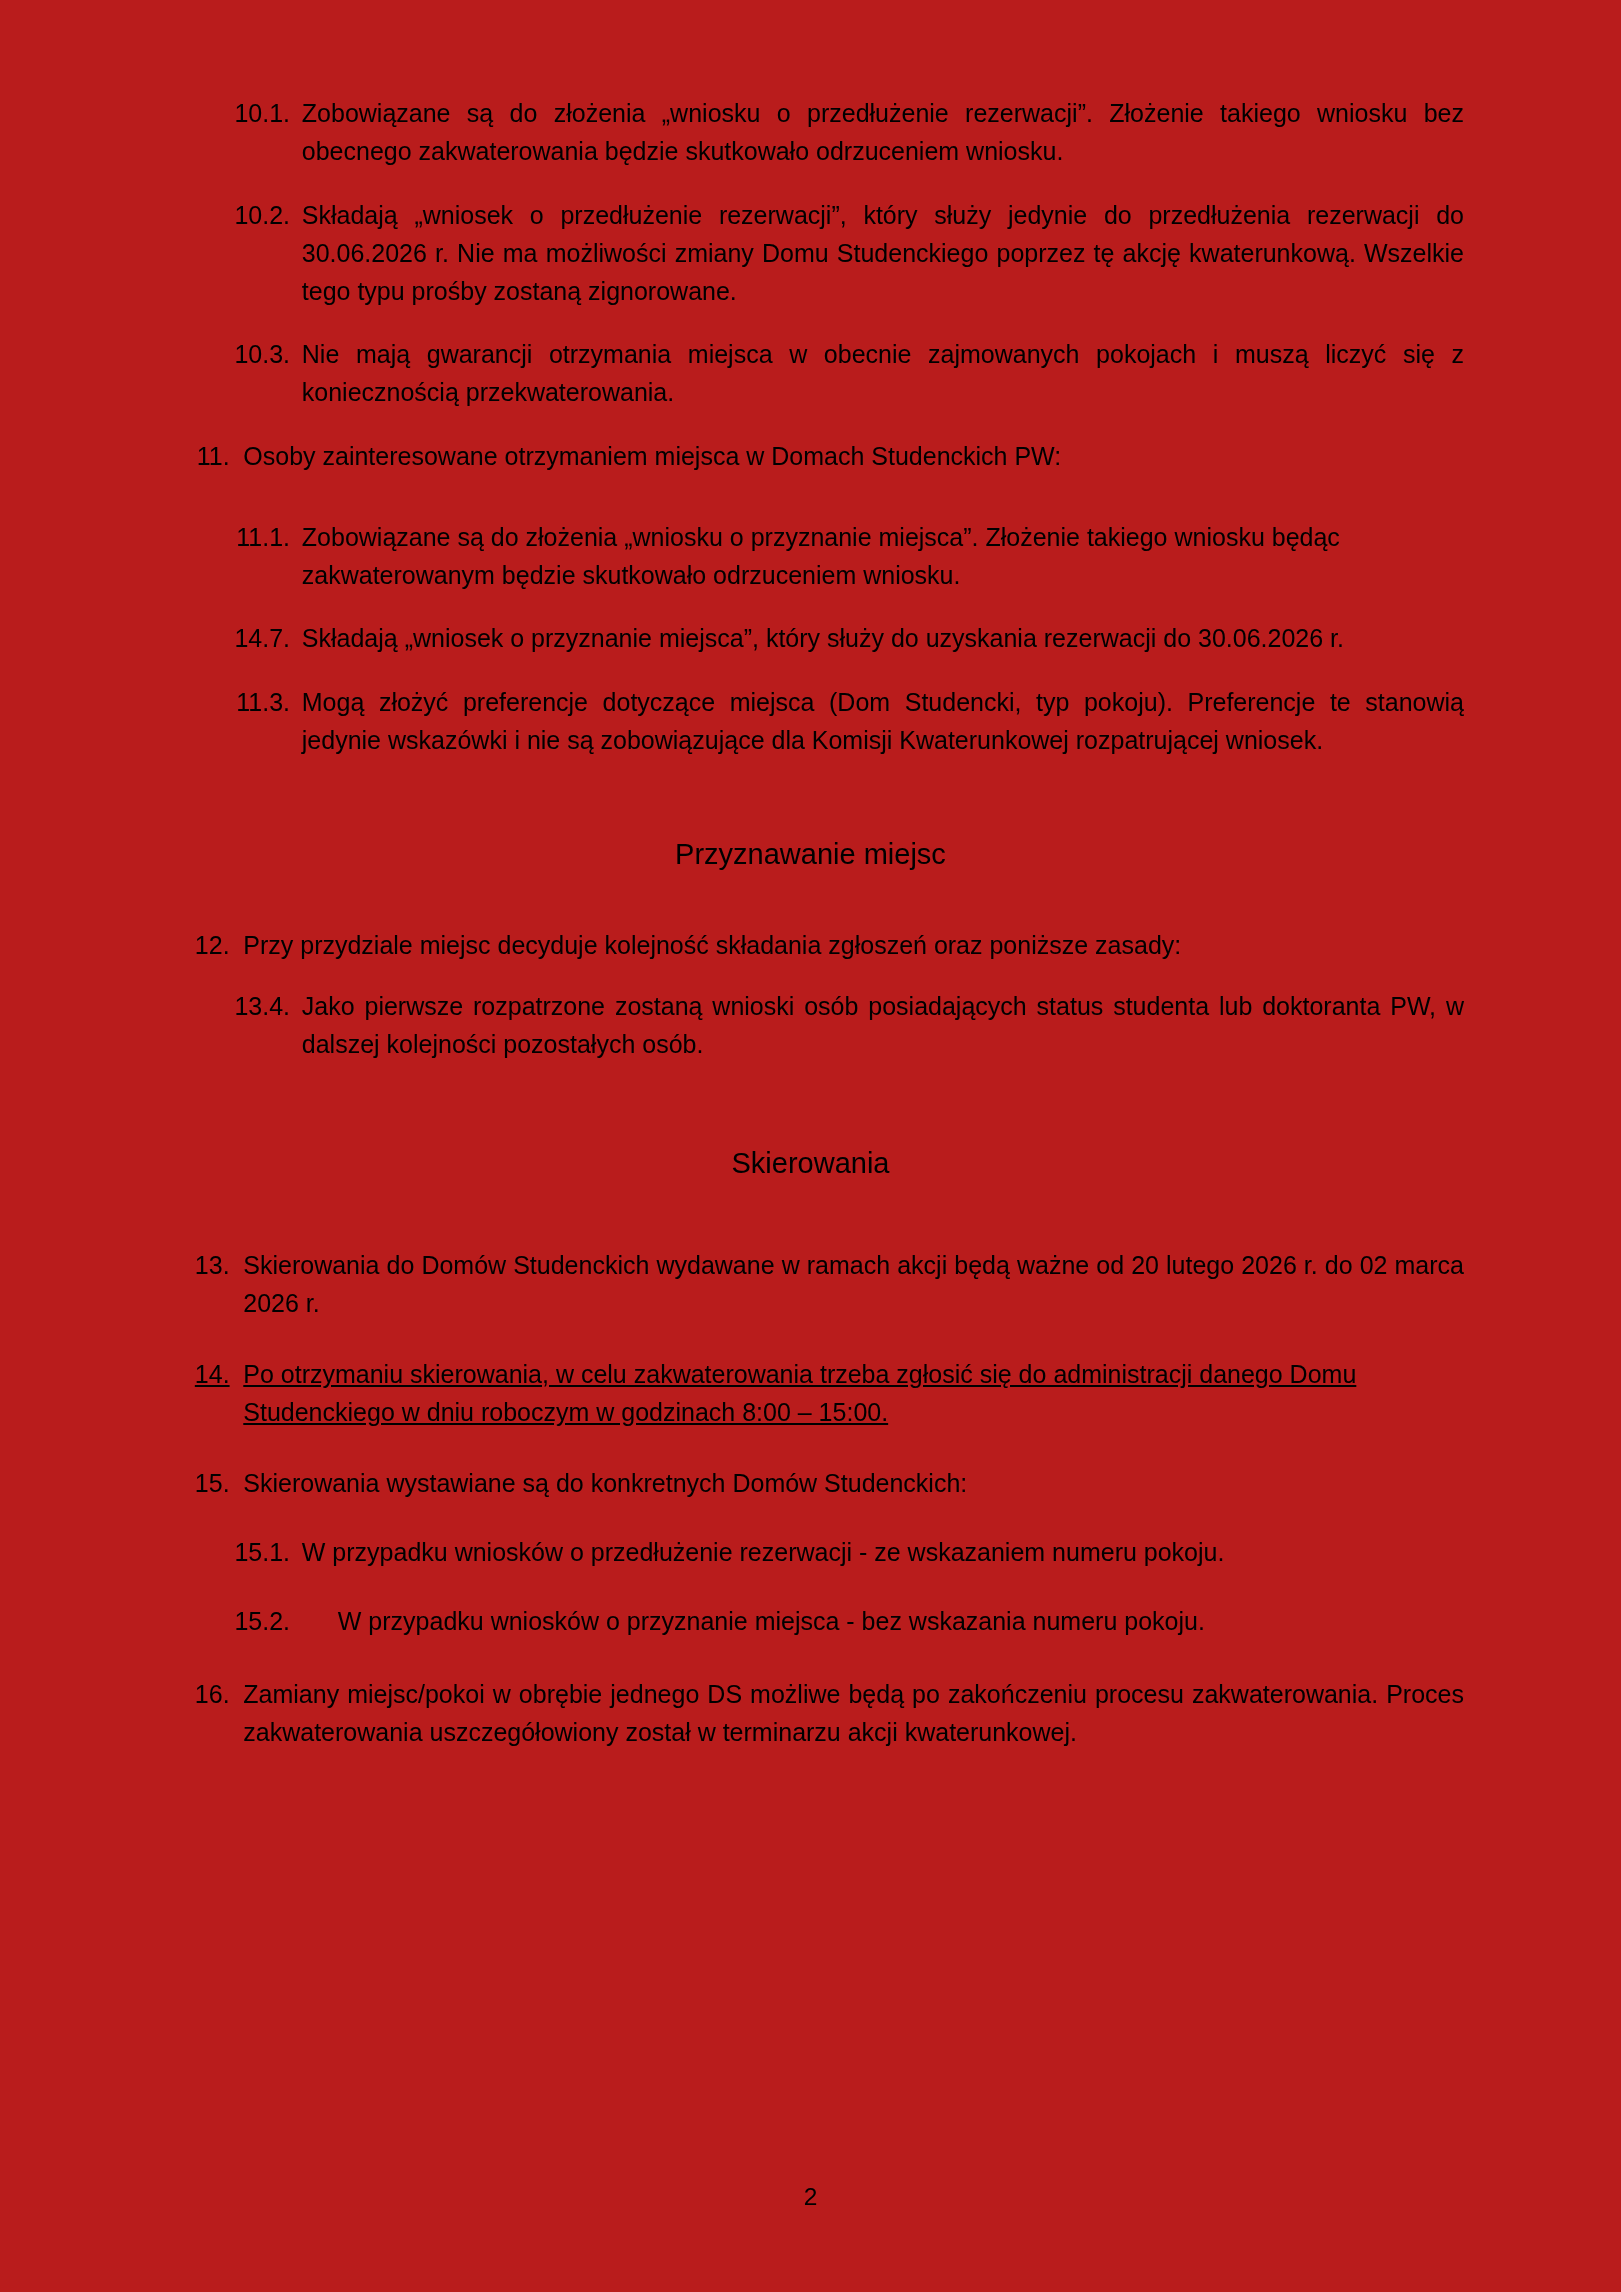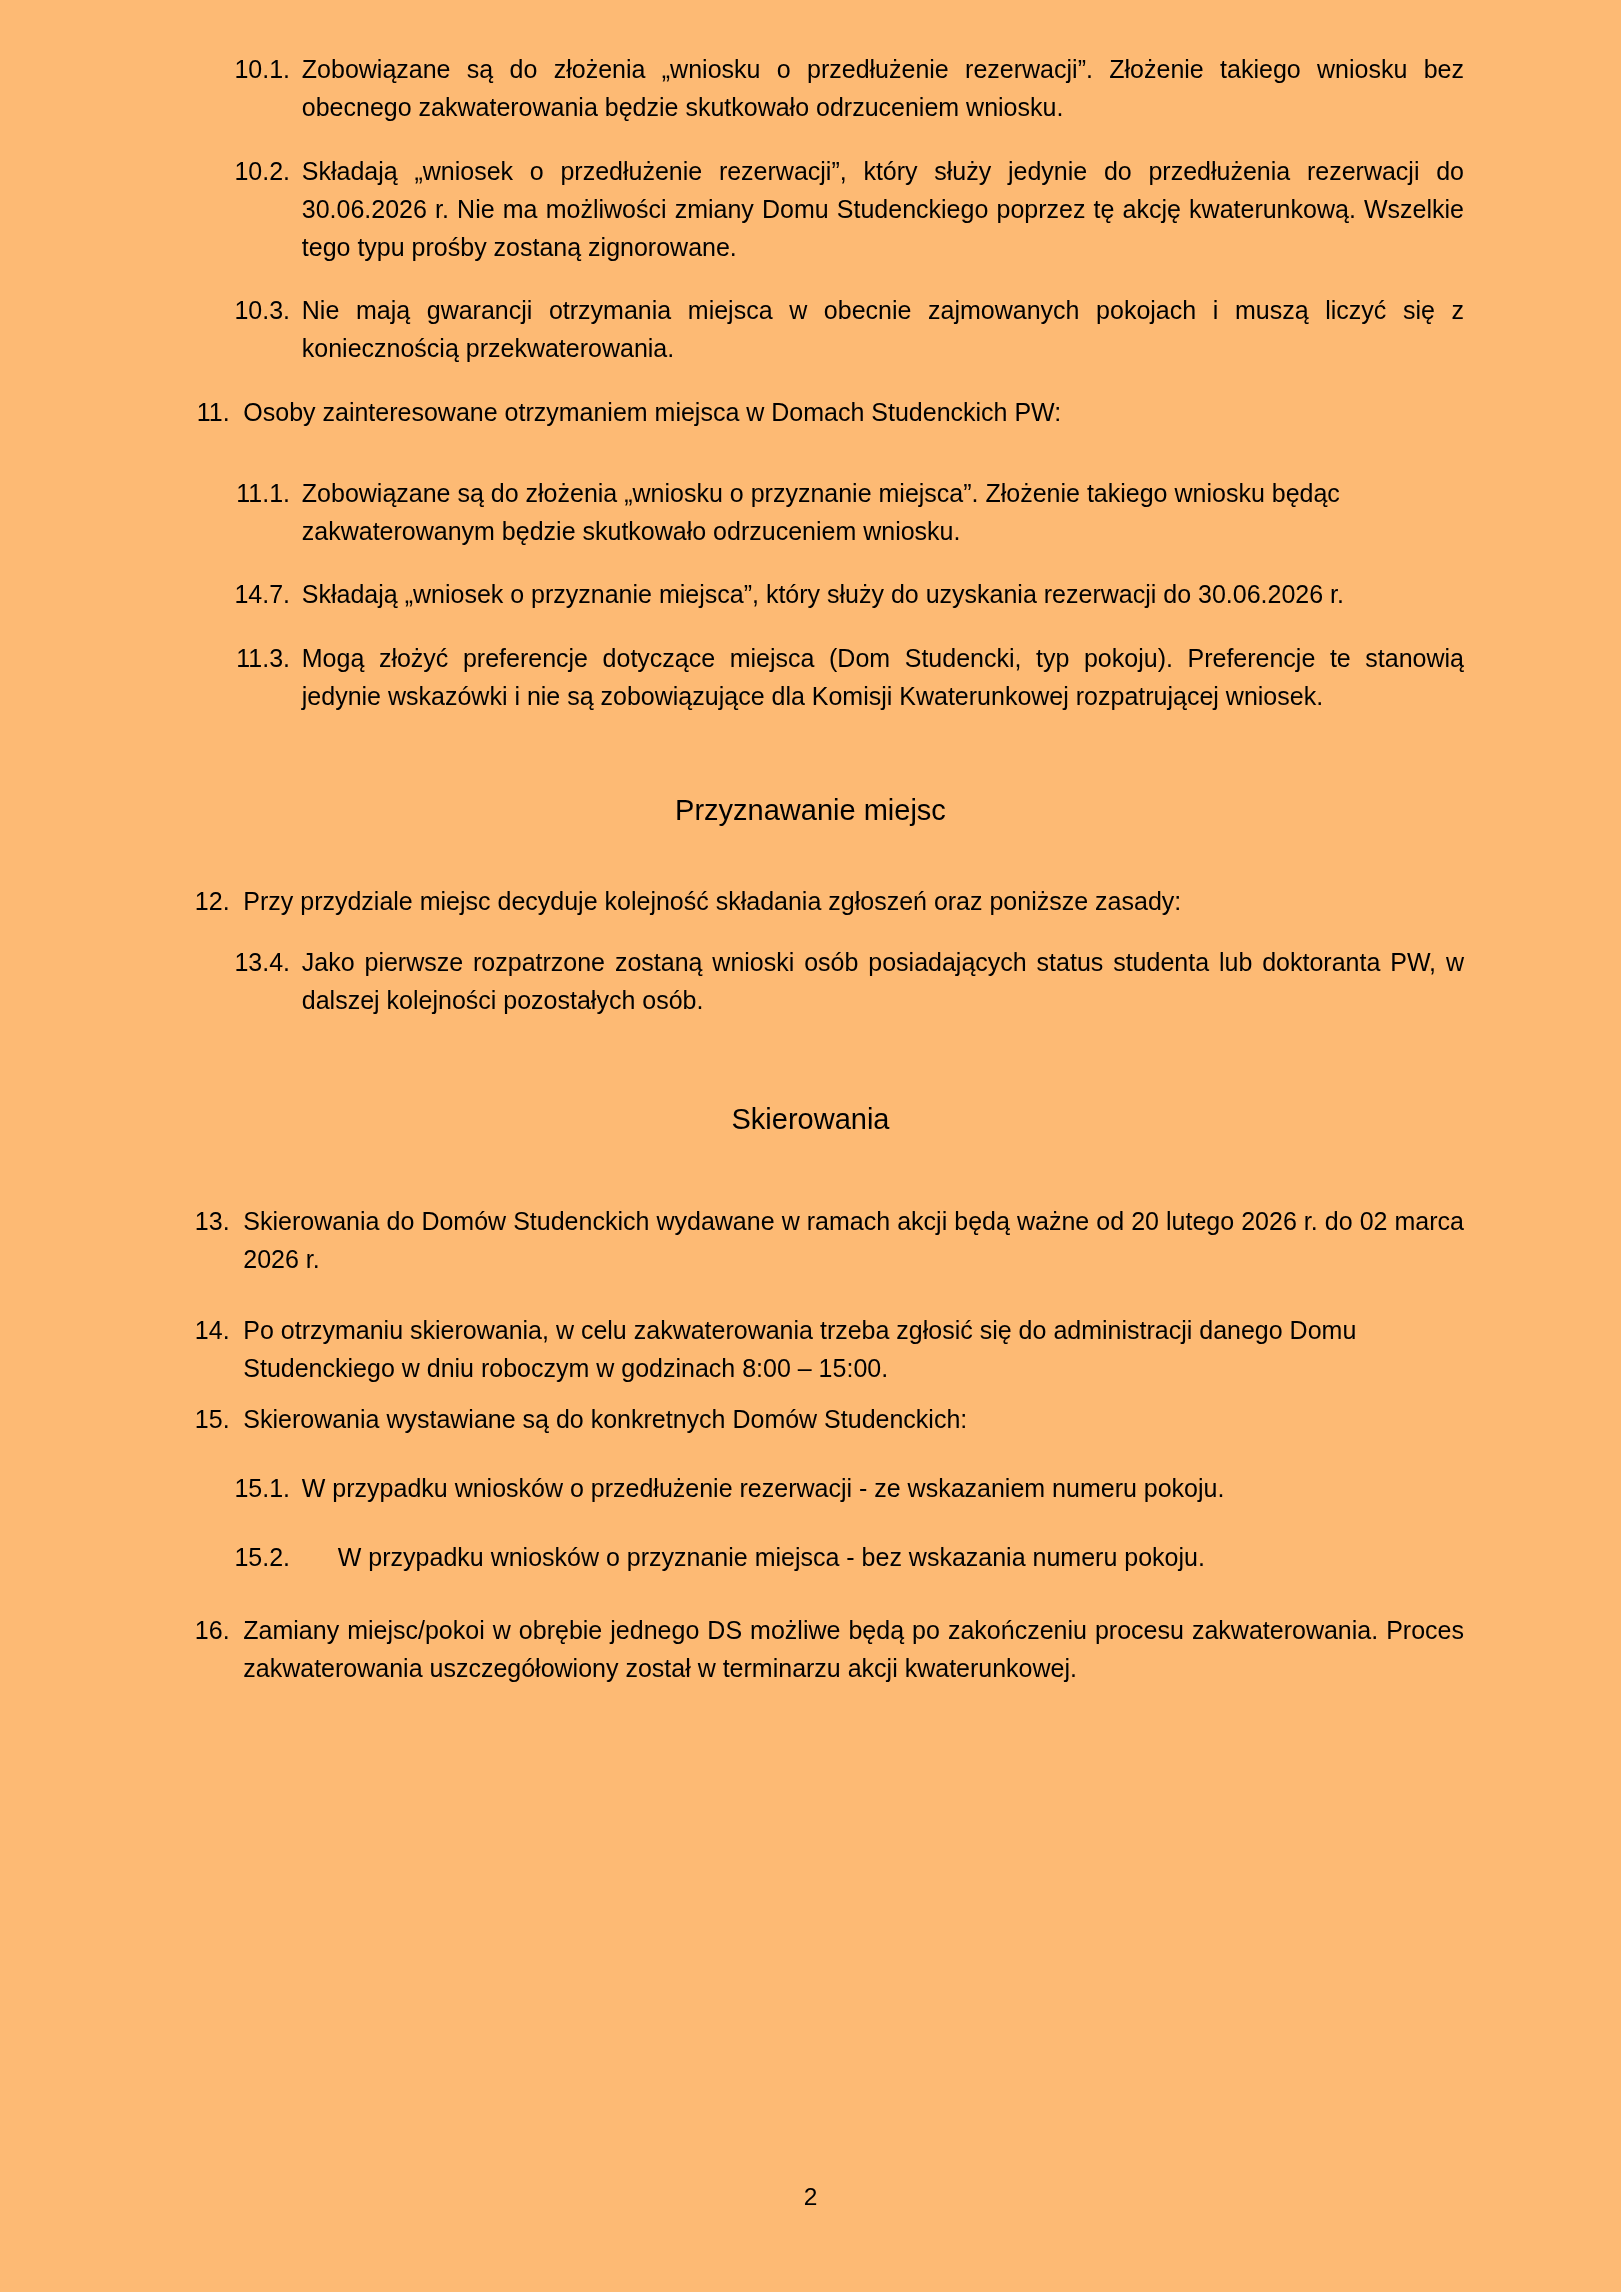--- a/index.html
+++ b/index.html
@@ -9,23 +9,23 @@
   }
   body {
     font-family: "Liberation Sans", sans-serif;
     color: #000000;
   }
   .page {
     position: relative;
     width: 1621px;
     height: 2293px;
     margin: 0 auto;
-    background: #fdba74;
+    background: #b91c1c;
     box-sizing: border-box;
-    padding: 50px 157px 59px 157px;
+    padding: 94px 157px 59px 157px;
   }
   .doc-body {
     font-size: 25px;
     line-height: 1.52;
   }
 
   
   .item {
     display: flex;
     align-items: flex-start;
@@ -148,21 +148,21 @@
 
     <div class="heading-wrap-2">
       <h2 class="section-heading">Skierowania</h2>
     </div>
 
     <div class="item lvl1" style="margin-bottom:33px;">
       <span class="num">13.</span>
       <span class="txt">Skierowania do Domów Studenckich wydawane w ramach akcji będą ważne od 20 lutego 2026 r. do 02 marca 2026 r.</span>
     </div>
 
-    <div class="item lvl1 nojustify" style="margin-bottom:13px;">
+    <div class="item lvl1 nojustify" style="margin-bottom:33px;text-decoration:underline;">
       <span class="num">14.</span>
       <span class="txt">Po otrzymaniu skierowania, w celu zakwaterowania trzeba zgłosić się do administracji danego Domu Studenckiego w dniu roboczym w godzinach 8:00 – 15:00.</span>
     </div>
 
     <div class="item lvl1 nojustify" style="margin-bottom:31px;">
       <span class="num">15.</span>
       <span class="txt">Skierowania wystawiane są do konkretnych Domów Studenckich:</span>
     </div>
 
     <div class="item lvl2 nojustify" style="margin-bottom:31px;">

